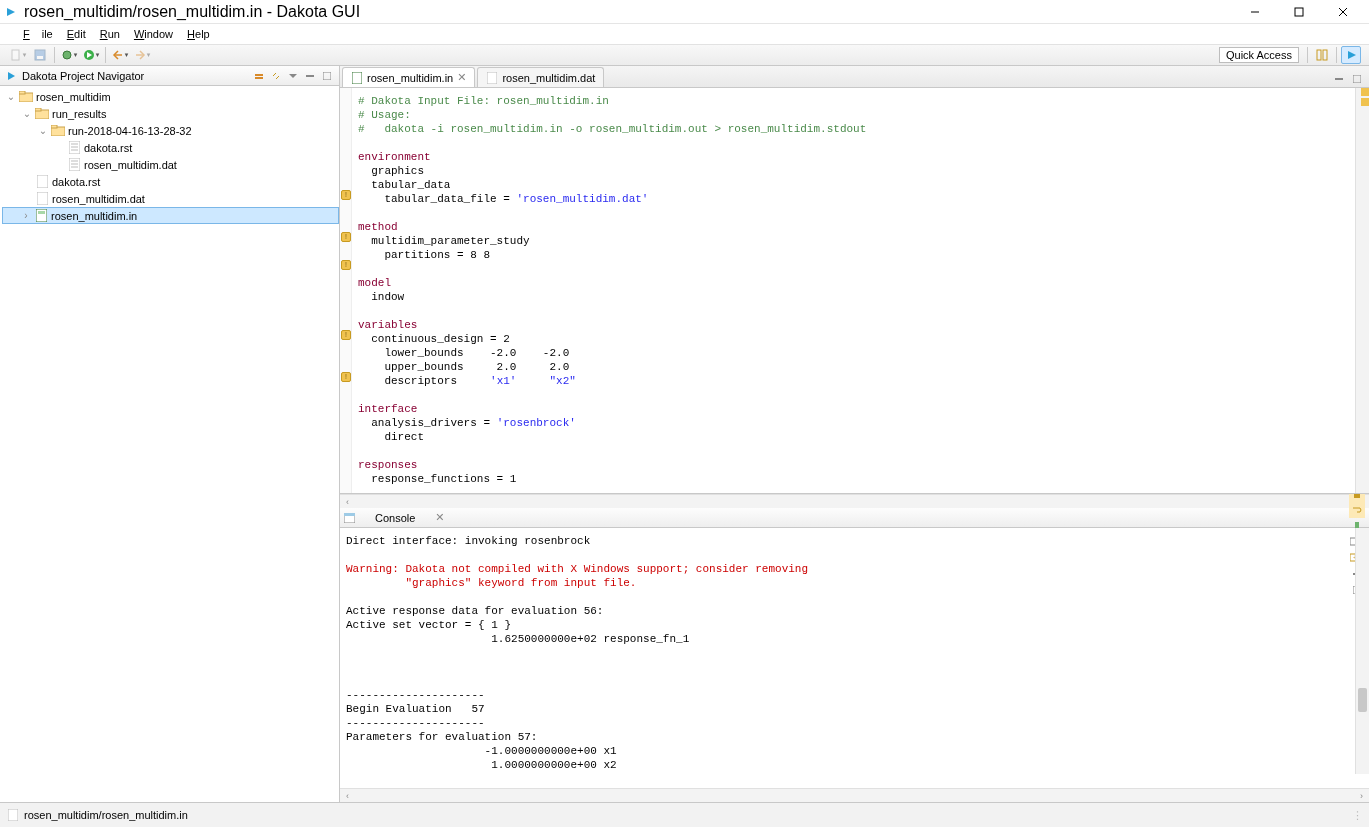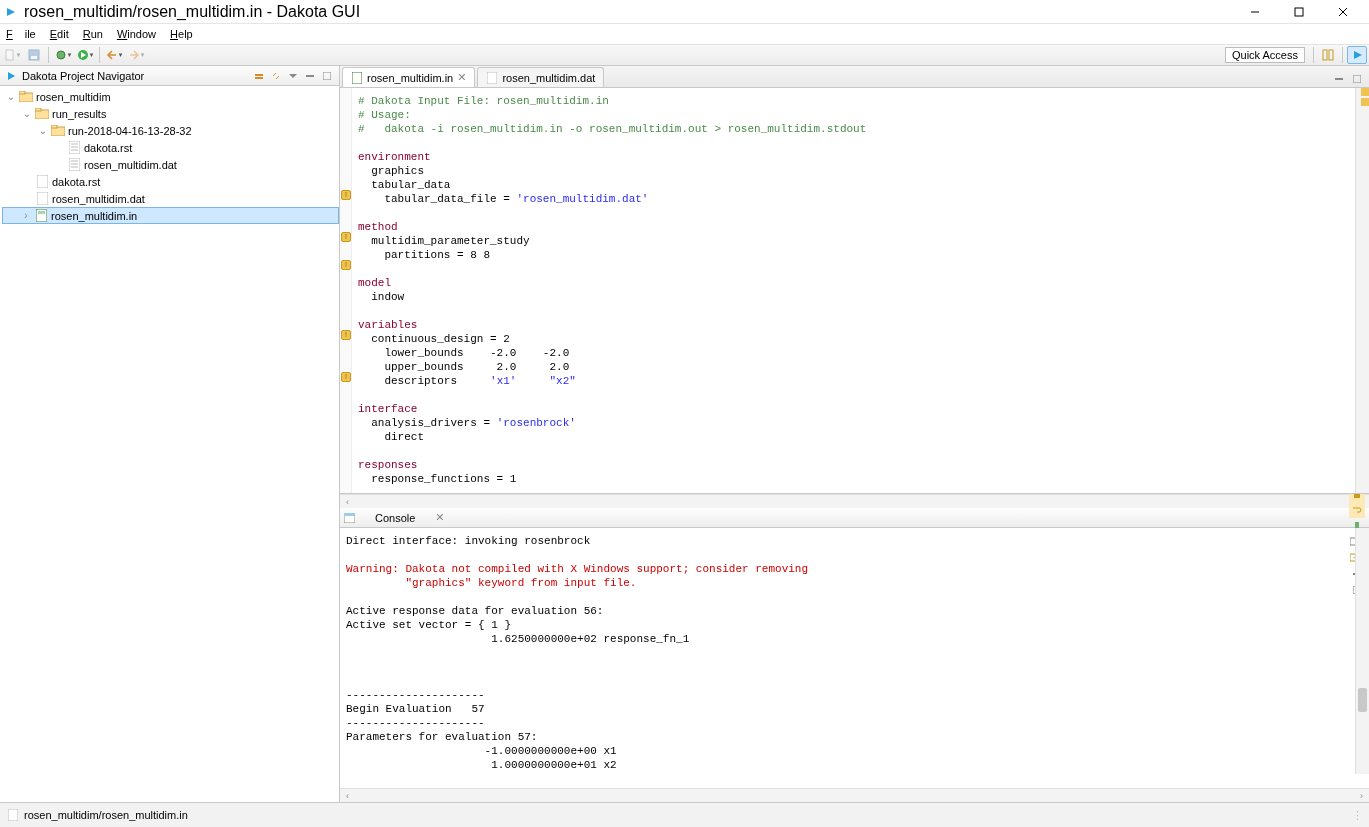--- a/index.html
+++ b/index.html
@@ -2,24 +2,24 @@
 <html><head>
 <meta charset="utf-8">
 <style>
 * { box-sizing: border-box; margin: 0; padding: 0; }
 body { font-family: "Segoe UI", Tahoma, sans-serif; font-size: 11px; background: #fff; color: #000; height: 827px; width: 1369px; overflow: hidden; display: flex; flex-direction: column; }
 .titlebar { height: 24px; background: #fff; display: flex; align-items: center; padding: 0 4px; border-bottom: 1px solid #e5e5e5;}
 .titlebar .app-icon { width: 14px; height: 14px; margin-right: 6px; display:flex; align-items:center; justify-content:center;}
 .titlebar .title { flex: 1; font-size: 16px; }
 .winbtns { display: flex; gap: 0; }
 .winbtn { width: 44px; height: 24px; display:flex; align-items:center; justify-content:center; }
-.menubar { height: 20px; background: #fff; display: flex; align-items: center; padding: 0 0; gap: 2px; font-size: 11px;}
+.menubar { height: 20px; background: #fff; display: flex; align-items: center; padding: 0 17px; gap: 2px; font-size: 11px;}
 .menubar span { padding: 2px 6px; cursor:default;}
 .menubar u { text-decoration: underline; }
-.toolbar { height: 22px; background: linear-gradient(#f8f8f8,#ececec); border-top:1px solid #e2e2e2; border-bottom:1px solid #c8c8c8; display:flex; align-items:center; padding:0 2px; gap:2px;}
+.toolbar { height: 22px; background: linear-gradient(#f8f8f8,#ececec); border-top:1px solid #e2e2e2; border-bottom:1px solid #c8c8c8; display:flex; align-items:center; padding:0 8px; gap:2px;}
 .tbtn { width: 20px; height: 18px; display:flex; align-items:center; justify-content:center; border-radius:2px;}
 .tbtn.disabled { opacity:0.45; }
 .tbtn.run svg { filter:none;}
 .tbtn .drop { font-size:7px; margin-left:1px; color:#555;}
 .tsep { width:1px; height:16px; background:#c8c8c8; margin:0 2px;}
 .spacer { flex:1; }
 .quickaccess { border:1px solid #bdbdbd; padding:1px 6px; font-size:11px; background:#fff; margin-right:4px;}
 .main { flex:1; display:flex; min-height:0;}
 .leftpane { width:340px; border-right:1px solid #c8c8c8; display:flex; flex-direction:column; background:#fff;}
 .view-tabbar { height:20px; background:linear-gradient(#fdfdfd,#eee); border-bottom:1px solid #c8c8c8; display:flex; align-items:center; padding:0 4px; gap:4px; font-size:11px;}
@@ -447,21 +447,21 @@
 <span>Active set vector = { 1 }</span>
 <span>                      1.6250000000e+02 response_fn_1</span>
 
 
 
 <span>---------------------</span>
 <span>Begin Evaluation   57</span>
 <span>---------------------</span>
 <span>Parameters for evaluation 57:</span>
 <span>                     -1.0000000000e+00 x1</span>
-<span>                      1.0000000000e+01 x2</span>
+<span>                      1.0000000000e+00 x2</span>
 
 <span>Direct interface: invoking rosenbrock</span>
 
 
 
 
 <div class="vscroll-fake"><div class="vthumb" style="top:160px; height:24px;"></div></div>
 </div>
     <div class="hscroll">
       <span class="arrow">‹</span>

